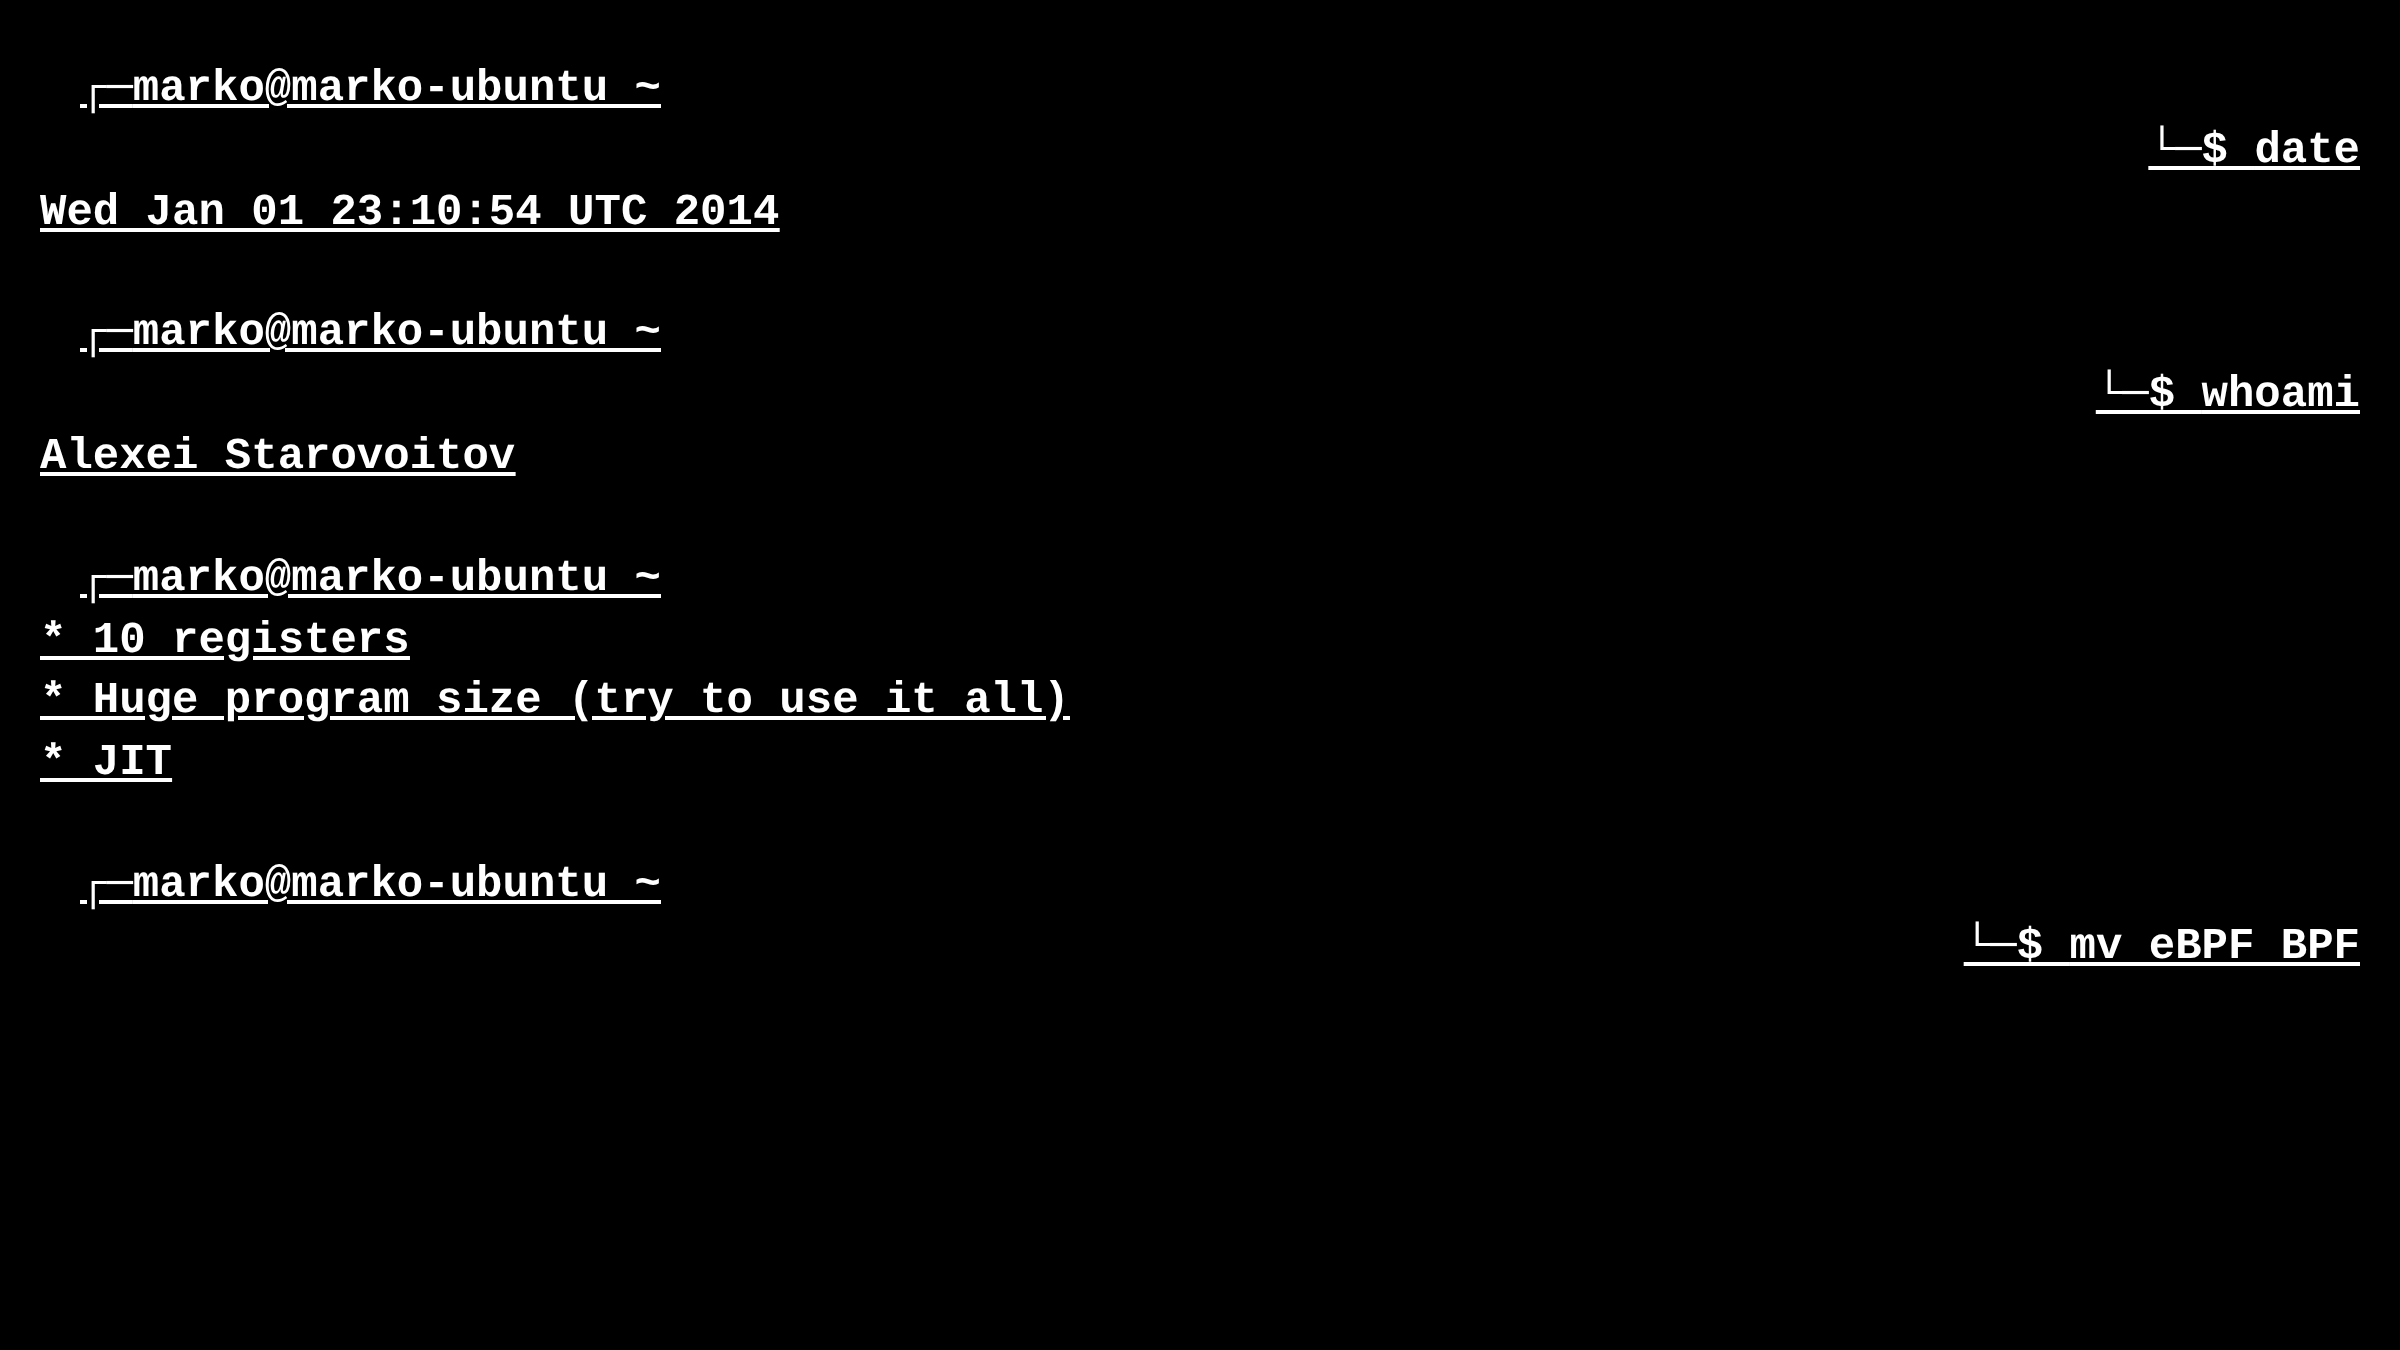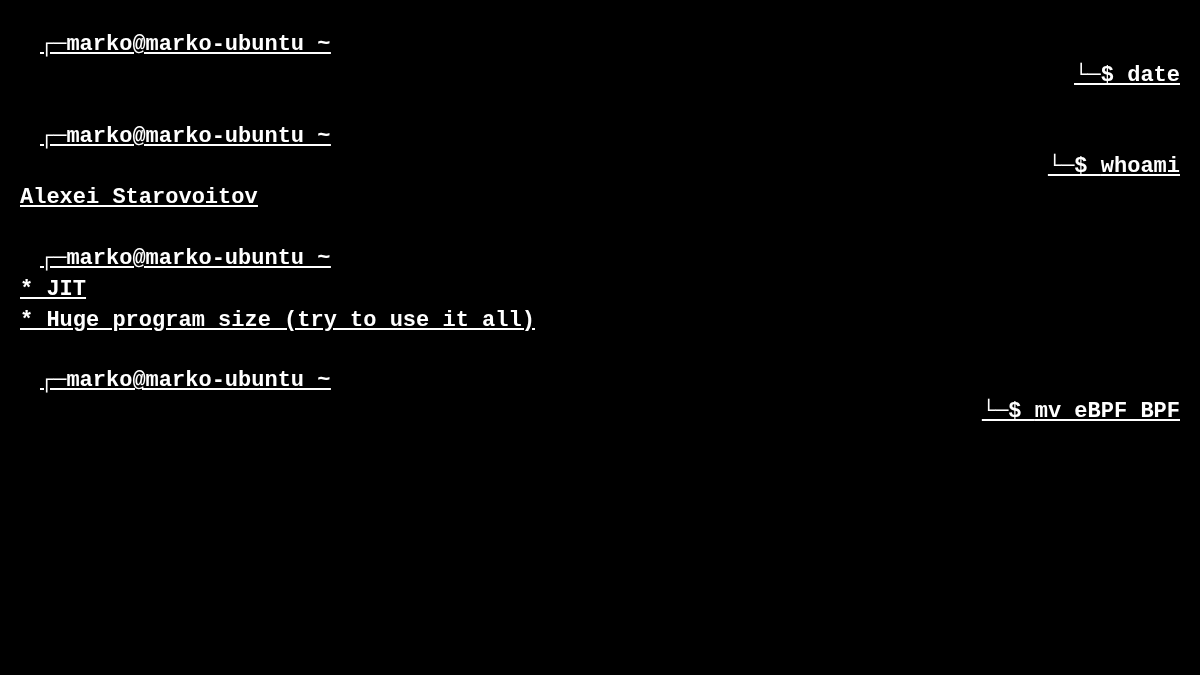--- a/index.html
+++ b/index.html
@@ -36,30 +36,32 @@
     .indent {
       padding-left: 20px;
     }
   </style>
 </head>
 <body>
 
 <div class="block">
   <div class="prompt-line1 indent"><span>┌─</span><span>marko@marko-ubuntu</span><span> ~</span></div>
   <div class="prompt-line2 indent"><span>└─$ </span><span>date</span></div>
+  <div class="output">Wed Jan 01 23:10:54 UTC 2014</div>
 </div>
 
 <div class="block">
   <div class="prompt-line1 indent"><span>┌─</span><span>marko@marko-ubuntu</span><span> ~</span></div>
   <div class="prompt-line2 indent"><span>└─$ </span><span>whoami</span></div>
   <div class="output">Alexei Starovoitov</div>
 </div>
 
 <div class="block">
   <div class="prompt-line1 indent"><span>┌─</span><span>marko@marko-ubuntu</span><span> ~</span></div>
+  <div class="output">* 10 registers</div>
+  <div class="output">* Huge program size (try to use it all)</div>
   <div class="output">* JIT</div>
-  <div class="output">* Huge program size (try to use it all)</div>
 </div>
 
 <div class="block">
   <div class="prompt-line1 indent"><span>┌─</span><span>marko@marko-ubuntu</span><span> ~</span></div>
   <div class="prompt-line2 indent"><span>└─$ </span><span>mv eBPF BPF</span></div>
 </div>
 
 </body></html>

